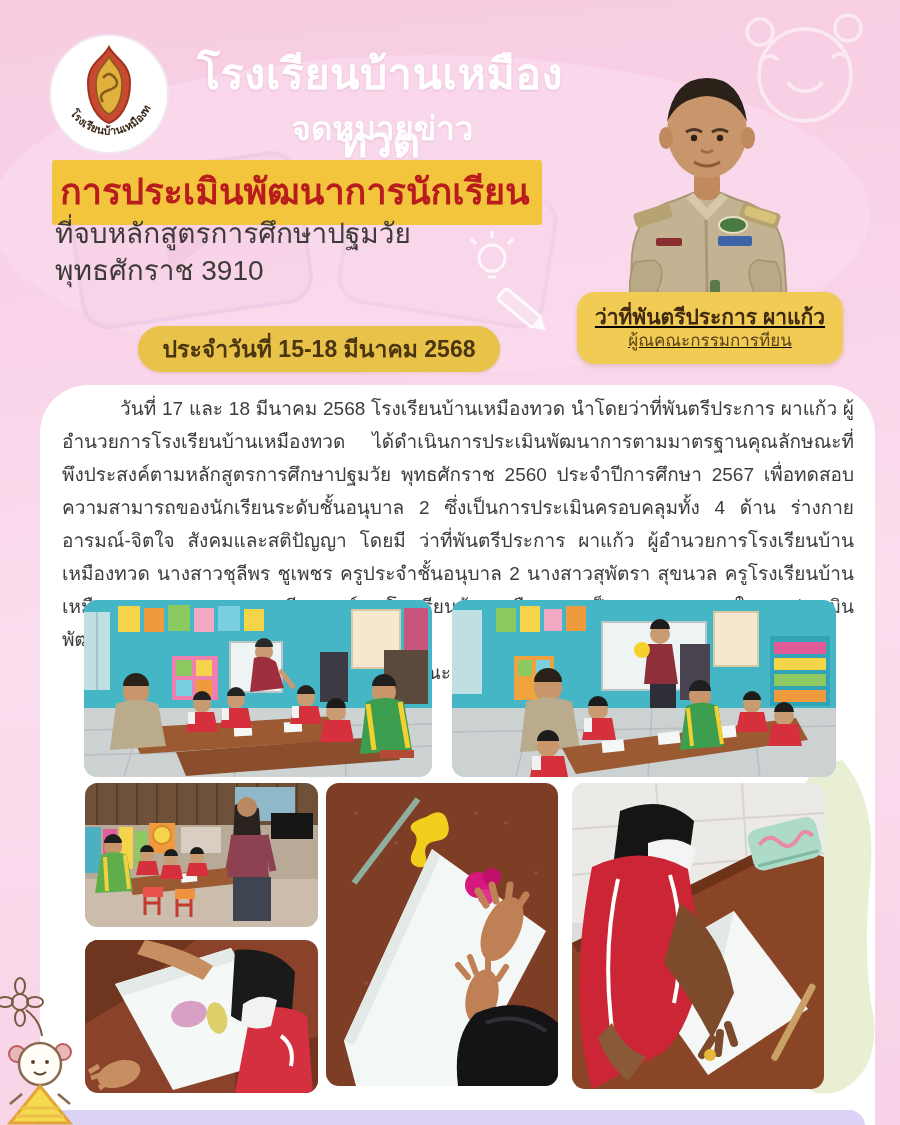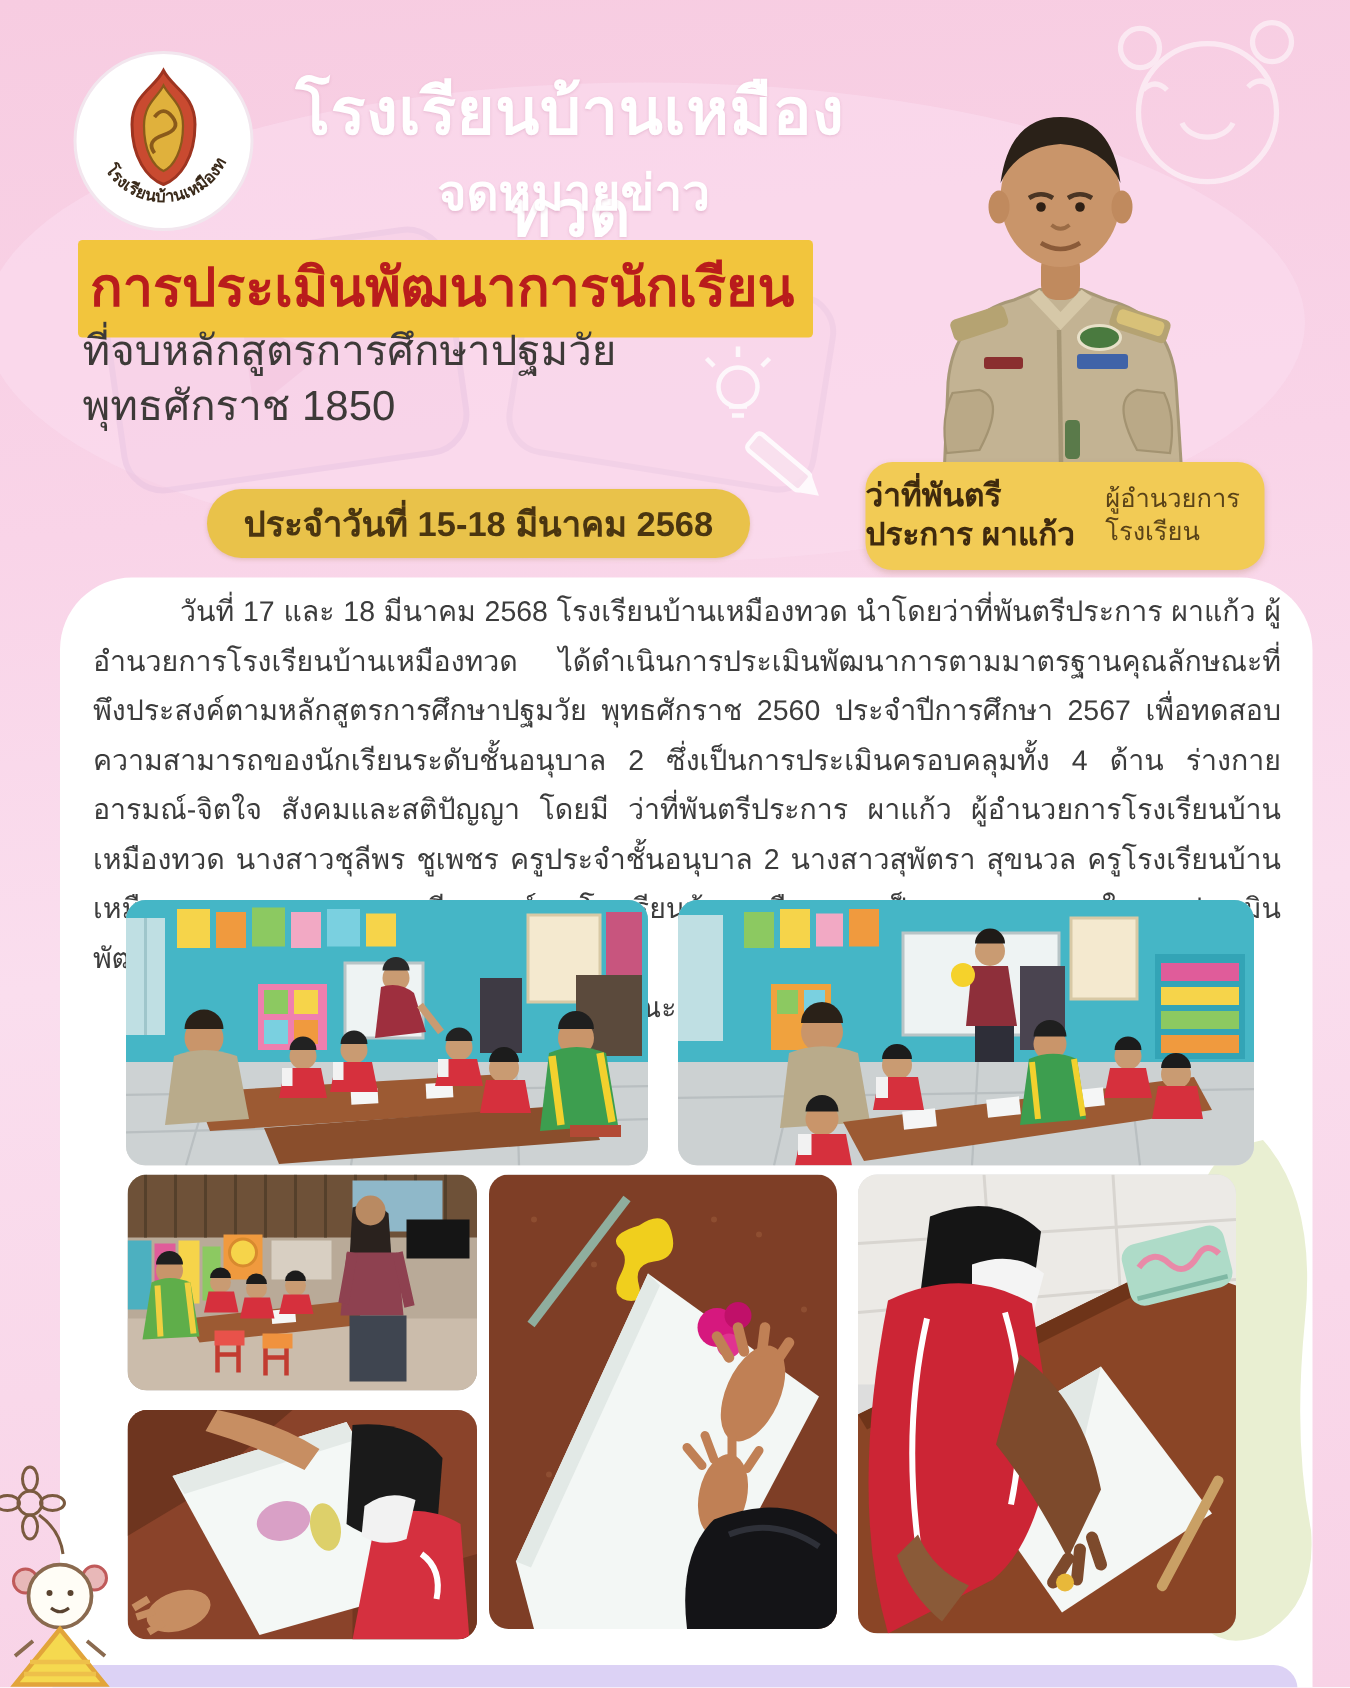--- a/index.html
+++ b/index.html
@@ -12,23 +12,23 @@
   .school-name{left:175px;top:40px;width:410px;text-align:center;color:#ffffff;
                font-size:43px;font-weight:700;letter-spacing:.5px;text-shadow:0 1px 2px rgba(180,100,140,.25);}
   .newsletter-type{left:190px;top:102px;width:385px;text-align:center;color:#ffffff;
                font-size:33px;font-weight:600;text-shadow:0 1px 2px rgba(180,100,140,.25);}
   .headline{left:52px;top:160px;background:#f2c53d;color:#b91c1c;font-size:36px;font-weight:800;
             padding:3px 12px 5px 8px;border-radius:3px;}
   .sub-lines{left:55px;top:215px;width:480px;color:#3d3a38;font-size:28px;line-height:37px;font-weight:400;}
   .date-pill{left:138px;top:326px;width:362px;height:46px;background:#e9c24a;border-radius:26px;
              display:flex;align-items:center;justify-content:center;color:#4a3510;font-size:23px;font-weight:700;
              box-shadow:0 1px 3px rgba(160,110,60,.25);}
-  .name-badge{left:577px;top:308px;width:266px;height:72px;background:#f2cb55;border-radius:18px;
-              display:flex;flex-direction:row;align-items:center;justify-content:center;
-              box-shadow:0 2px 4px rgba(170,120,80,.3);}
+  .name-badge{left:577px;top:292px;width:266px;height:72px;background:#f2cb55;border-radius:18px;
+              display:flex;flex-direction:column;align-items:center;justify-content:center;
+              box-shadow:0 2px 4px rgba(170,120,80,.3);text-decoration:underline;}
   .name-badge .nm{color:#3f2a0e;font-size:21px;font-weight:800;line-height:26px;}
   .name-badge .tt{color:#5a4318;font-size:17px;line-height:22px;}
 
   
   .card{left:40px;top:385px;width:835px;height:740px;background:#ffffff;
         border-radius:48px 48px 0 0;}
   .article{left:62px;top:392px;width:792px;color:#3c3c3c;font-size:19px;line-height:1.74;
            text-align:justify;}
   .article p{margin:0;text-indent:58px;}
 
@@ -84,21 +84,21 @@
       <textPath href="#arc" startOffset="8%">โรงเรียนบ้านเหมืองทวด</textPath>
     </text>
   </svg>
 
   <div class="abs school-name">โรงเรียนบ้านเหมืองทวด</div>
   <div class="abs newsletter-type">จดหมายข่าวประชาสัมพันธ์</div>
 
   <div class="abs headline">การประเมินพัฒนาการนักเรียน</div>
   <div class="abs sub-lines">
     <div>ที่จบหลักสูตรการศึกษาปฐมวัย</div>
-    <div>พุทธศักราช 1850</div>
+    <div>พุทธศักราช 3910</div>
   </div>
 
   <div class="abs date-pill">ประจำวันที่ 15-18 มีนาคม 2568</div>
 
   <svg class="abs" style="left:598px;top:50px;" width="218" height="300" viewBox="0 0 218 300">
 
     <path d="M30,300 L34,205 Q38,160 78,150 L95,143 L123,143 L140,150 Q182,160 186,205 L192,300 Z" fill="#c3b393" stroke="#a79877" stroke-width="2"></path>
     <path d="M95,143 L109,168 L123,143 L118,150 L109,160 L100,150 Z" fill="#b3a27f"></path>
 
     <path d="M88,148 L109,170 L130,148 L123,143 L109,158 L95,143 Z" fill="#d6c8a8"></path>
@@ -122,21 +122,21 @@
     <ellipse cx="150" cy="88" rx="7" ry="11" fill="#c08a5e"></ellipse>
     <path d="M88,82 q8,-5 16,0 M114,82 q8,-5 16,0" stroke="#4a3524" stroke-width="3" fill="none"></path>
     <circle cx="96" cy="88" r="3.2" fill="#2e2015"></circle>
       <circle cx="122" cy="88" r="3.2" fill="#2e2015"></circle>
     <path d="M103,100 q6,5 12,0" stroke="#9a6b45" stroke-width="2.5" fill="none"></path>
     <path d="M96,112 q13,8 26,0" stroke="#8a5a38" stroke-width="3" fill="none"></path>
   </svg>
 
   <div class="abs name-badge">
     <div class="nm">ว่าที่พันตรีประการ ผาแก้ว</div>
-    <div class="tt">ผู้อำนวยการโรงเรียน</div>
+    <div class="tt">ผู้ณคณะกรรมการทียน</div>
   </div>
 
   <div class="abs card"></div>
 
   <svg class="abs" style="left:782px;top:760px;" width="96" height="345" viewBox="0 0 96 345">
     <path d="M60,0 Q96,40 88,120 Q80,200 92,260 Q96,310 60,330 Q20,345 10,300 Q0,250 18,180 Q36,110 20,50 Q14,10 60,0 Z" fill="#e9efd2"></path>
   </svg>
 
   <div class="abs article">
     <p>วันที่ 17 และ 18 มีนาคม 2568 โรงเรียนบ้านเหมืองทวด นำโดยว่าที่พันตรีประการ ผาแก้ว ผู้อำนวยการโรงเรียนบ้านเหมืองทวด ได้ดำเนินการประเมินพัฒนาการตามมาตรฐานคุณลักษณะที่พึงประสงค์ตามหลักสูตรการศึกษาปฐมวัย พุทธศักราช 2560 ประจำปีการศึกษา 2567 เพื่อทดสอบความสามารถของนักเรียนระดับชั้นอนุบาล 2 ซึ่งเป็นการประเมินครอบคลุมทั้ง 4 ด้าน ร่างกาย อารมณ์-จิตใจ สังคมและสติปัญญา โดยมี ว่าที่พันตรีประการ ผาแก้ว ผู้อำนวยการโรงเรียนบ้านเหมืองทวด นางสาวชุลีพร ชูเพชร ครูประจำชั้นอนุบาล 2 นางสาวสุพัตรา สุขนวล ครูโรงเรียนบ้านเหมืองทวด และนายศราวุธ สีทะนนท์ ครูโรงเรียนบ้านเหมืองทวด เป็นคณะกรรมการในการประเมินพัฒนาการนักเรียนในครั้งนี้</p>

